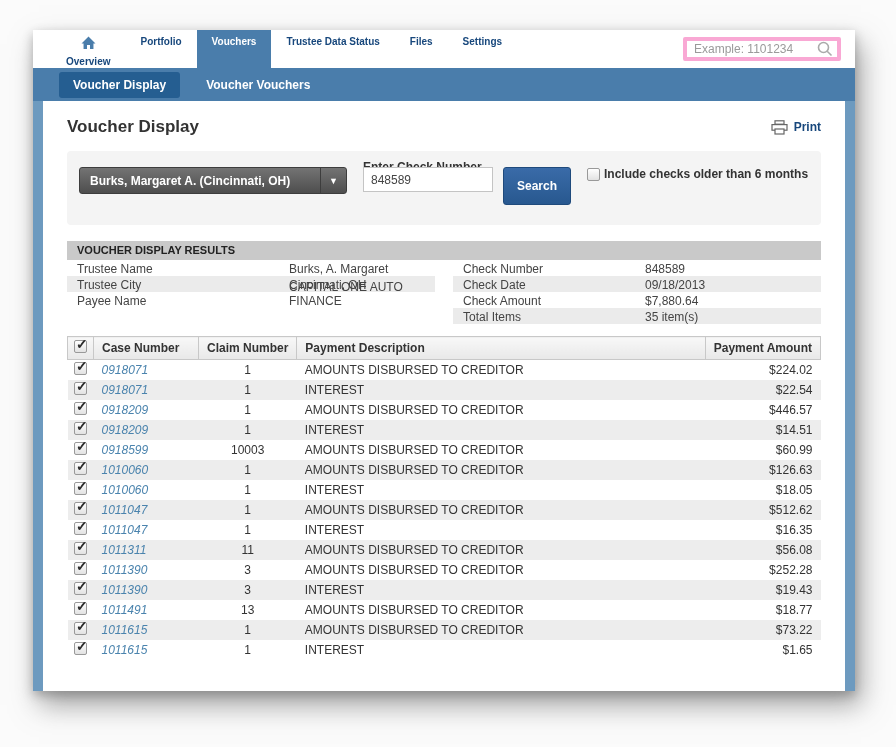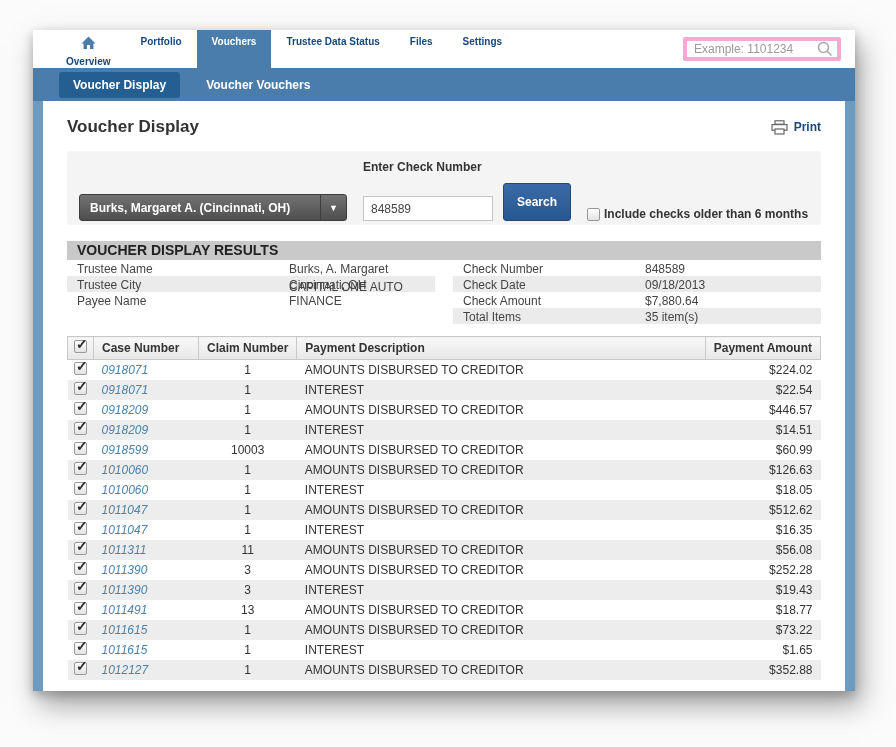--- a/index.html
+++ b/index.html
@@ -125,23 +125,23 @@
   }
   .check-label {
     position: absolute;
     left: 296px; top: 9px;
     font-size: 12px;
     font-weight: bold;
     color: #333333;
   }
   .form-row {
     position: absolute;
-    left: 12px; top: 32px; right: 12px;
-    display: flex;
-    align-items: flex-end;
+    left: 12px; top: 16px; right: 12px;
+    display: flex;
+    align-items: flex-start;
   }
   .trustee-select {
     width: 268px; height: 27px;
     background: linear-gradient(#737373, #4e4e4e);
     border: 1px solid #3d3d3d;
     border-radius: 3px;
     color: #ffffff;
     font-size: 12px;
     font-weight: bold;
     display: flex;
@@ -211,21 +211,21 @@
     color: #2b2b2b;
   }
   .include-label { font-size: 12px; font-weight: bold; color: #333333; }
 
   
   .results-header {
     background: #c9c9c9;
     height: 19px;
     line-height: 19px;
     padding: 0 10px;
-    font-size: 14px;
+    font-size: 11px;
     font-weight: bold;
     color: #222222;
   }
   .details {
     display: flex;
     gap: 18px;
     margin-bottom: 12px;
   }
   .details-col { flex: 1; }
   .detail-row {
@@ -506,24 +506,17 @@
             <td class="col-desc">AMOUNTS DISBURSED TO CREDITOR</td>
             <td class="col-amount">$73.22</td>
           </tr>
           <tr class="">
             <td class="col-check"><span class="cb checked"></span></td>
             <td class="col-case"><a class="case-link">1011615</a></td>
             <td class="col-claim">1</td>
             <td class="col-desc">INTEREST</td>
             <td class="col-amount">$1.65</td>
           </tr>
-          <tr class="alt">
-            <td class="col-check"><span class="cb checked"></span></td>
-            <td class="col-case"><a class="case-link">1012127</a></td>
-            <td class="col-claim">1</td>
-            <td class="col-desc">AMOUNTS DISBURSED TO CREDITOR</td>
-            <td class="col-amount">$352.88</td>
-          </tr>
         </tbody>
     </table>
 
   </div>
 </div>
 
 </body></html>

